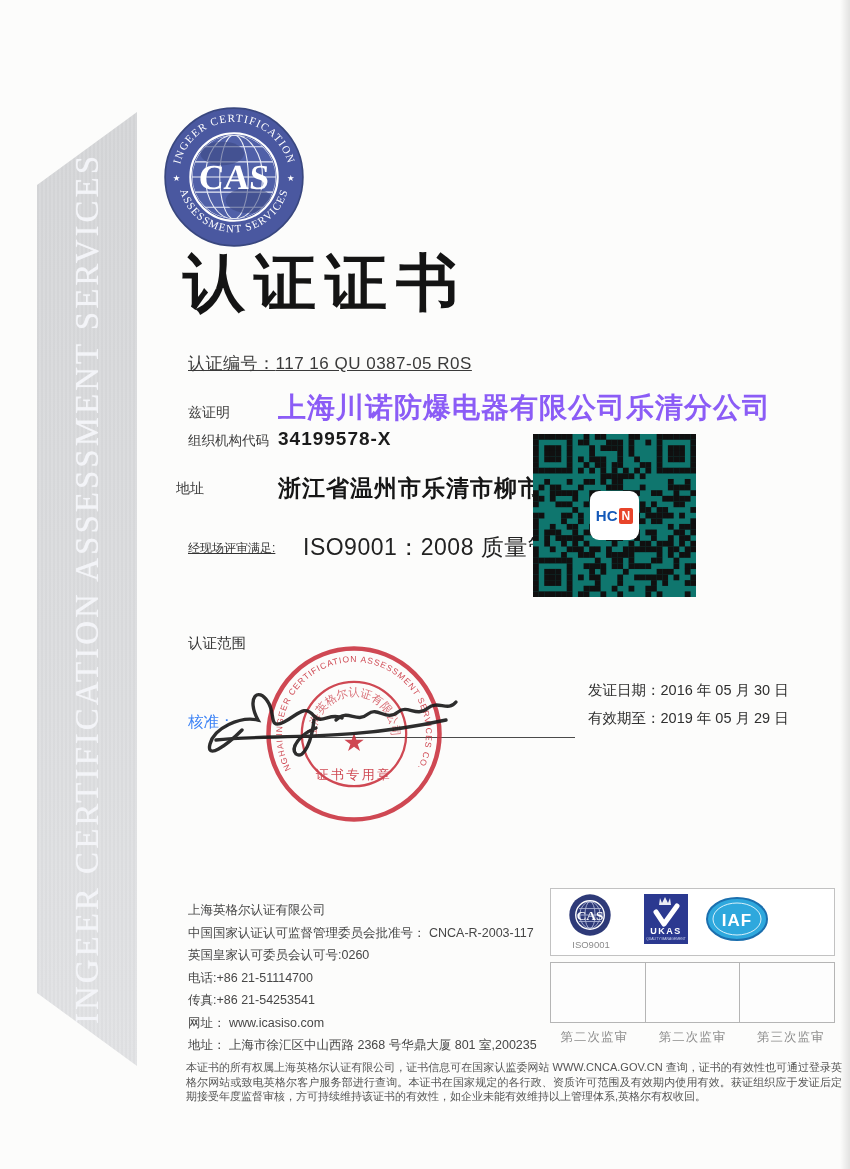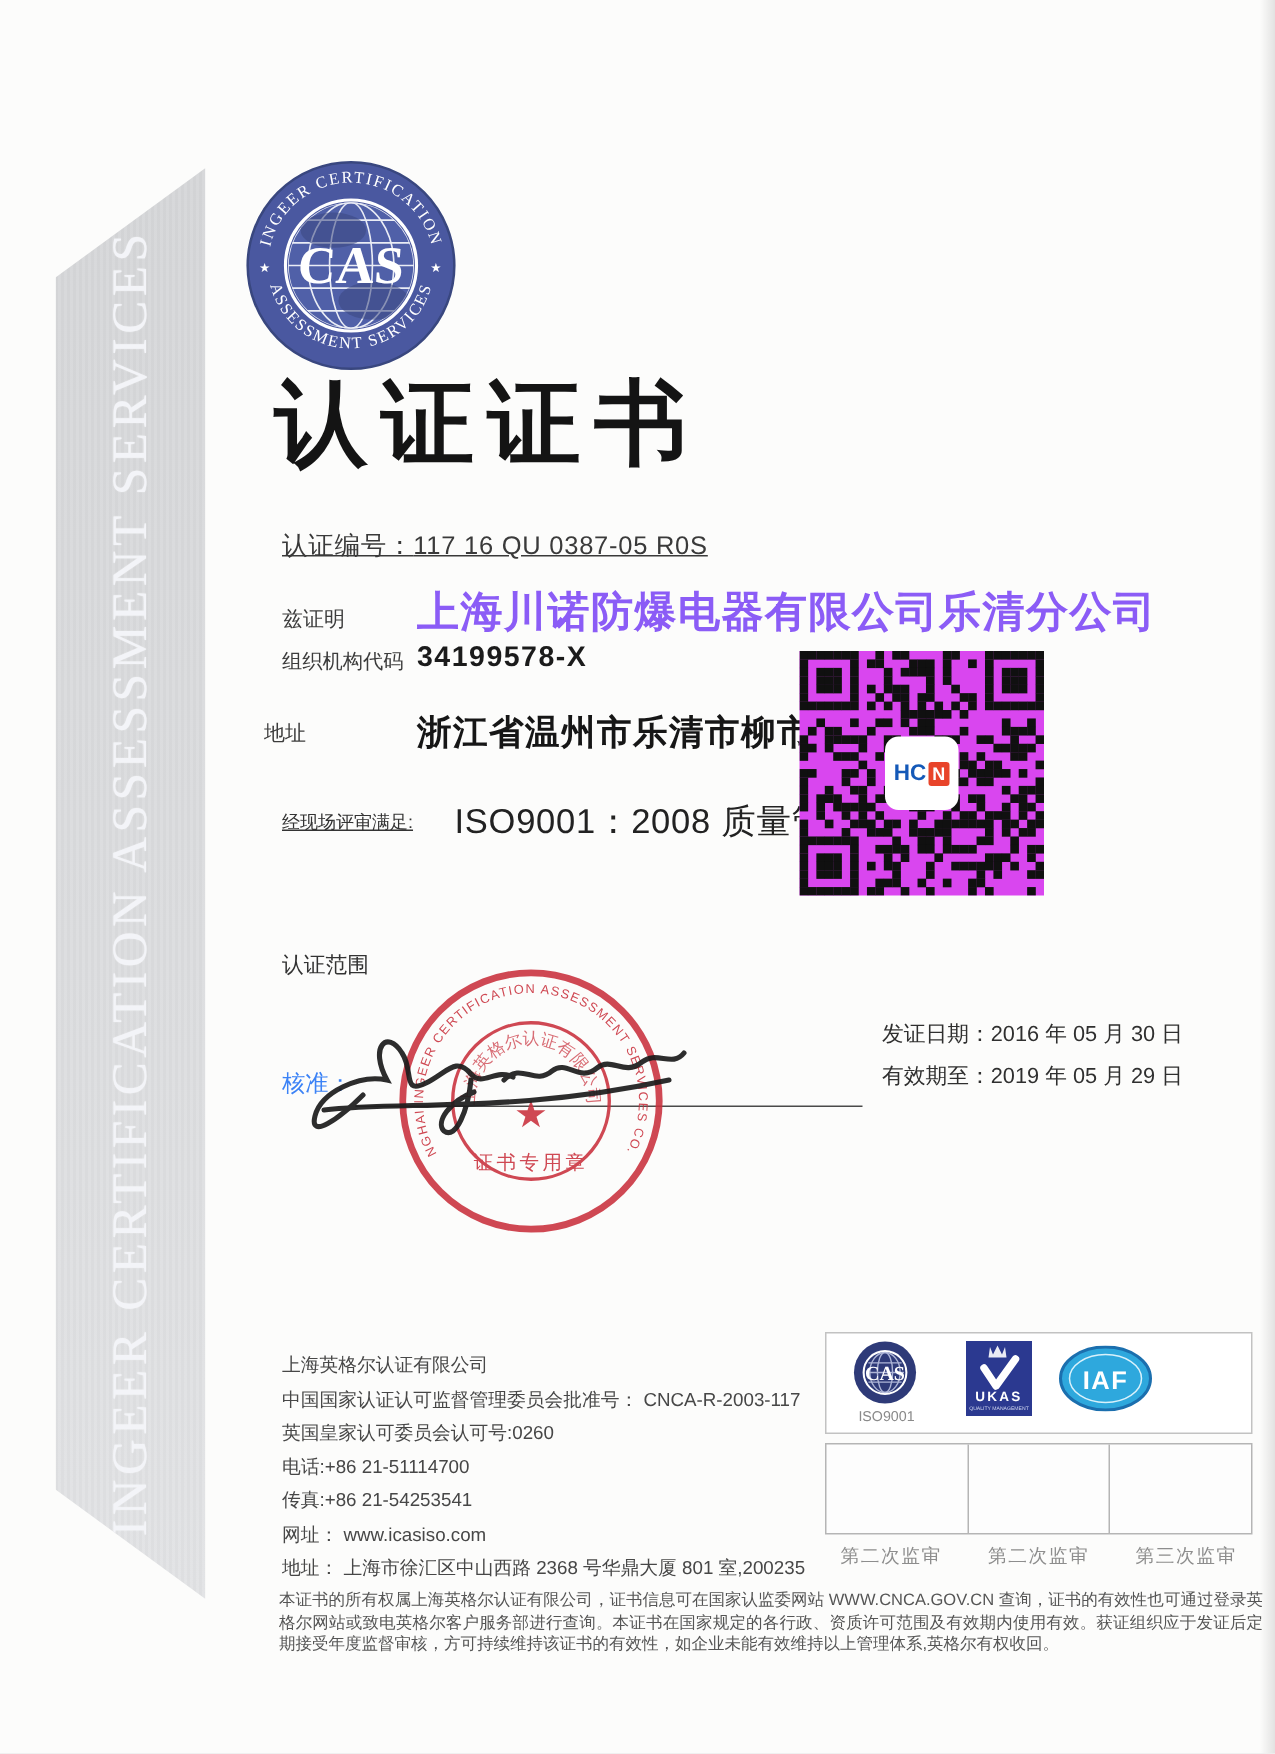--- a/index.html
+++ b/index.html
@@ -45,21 +45,21 @@
   .standard-val{ left:303px; top:532px; font-size:23px; color:#222; letter-spacing:.5px; }
   .scope-lbl{ left:188px; top:596px; font-size:14.5px; color:#333;margin-top:38px; }
   .scope-val{ left:278px; top:583px; font-size:23px; font-weight:bold; color:#161616; line-height:35px; letter-spacing:.5px; }
   .dates{ left:588px; top:676px; font-size:14.5px; color:#2f2f2f; line-height:28px; }
   .approve{ left:188px; top:712px; font-size:15.5px; color:#3b82f6; }
   .sig-line{ left:237px; top:737px; width:338px; height:1px; background:#4a4a4a; }
 
   .stamp{ left:264px; top:644px; width:180px; height:180px; opacity:.88; }
   .signature{ left:196px; top:668px; width:265px; height:115px; }
 
-  .qr{ left:533px; top:434px; width:163px; height:163px; background:#d946ef; }
+  .qr{ left:533px; top:434px; width:163px; height:163px; background:#0f766e; }
   .qr-logo{
     position:absolute; left:59px; top:59px; width:45px; height:45px; background:#fff;
     border-radius:7px; box-shadow:0 0 0 2px #fff; display:flex; align-items:center; justify-content:center;
   }
   .qr-logo .hc{ color:#1459b8; font-weight:bold; font-size:15px; letter-spacing:0; }
   .qr-logo .nbox{
     display:inline-block; background:#e8442a; color:#fff; font-weight:bold; font-size:12px;
     padding:1px 3px; border-radius:2px; margin-left:1px;
   }
 

